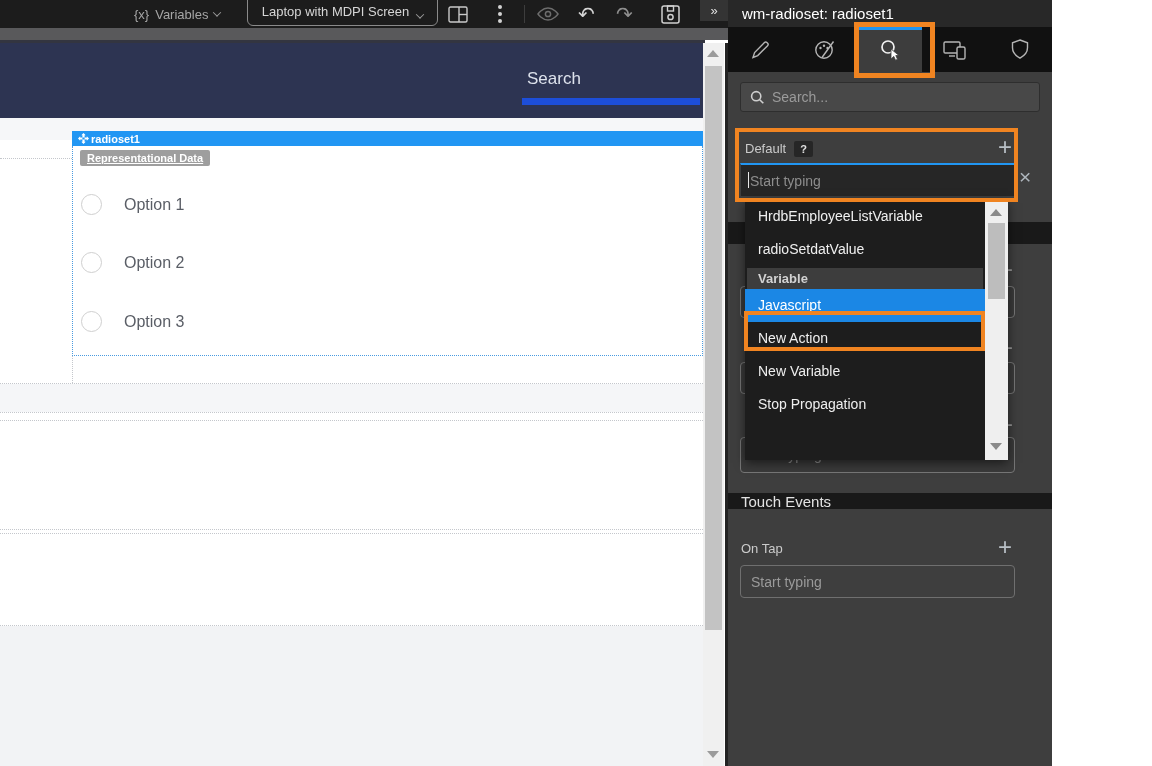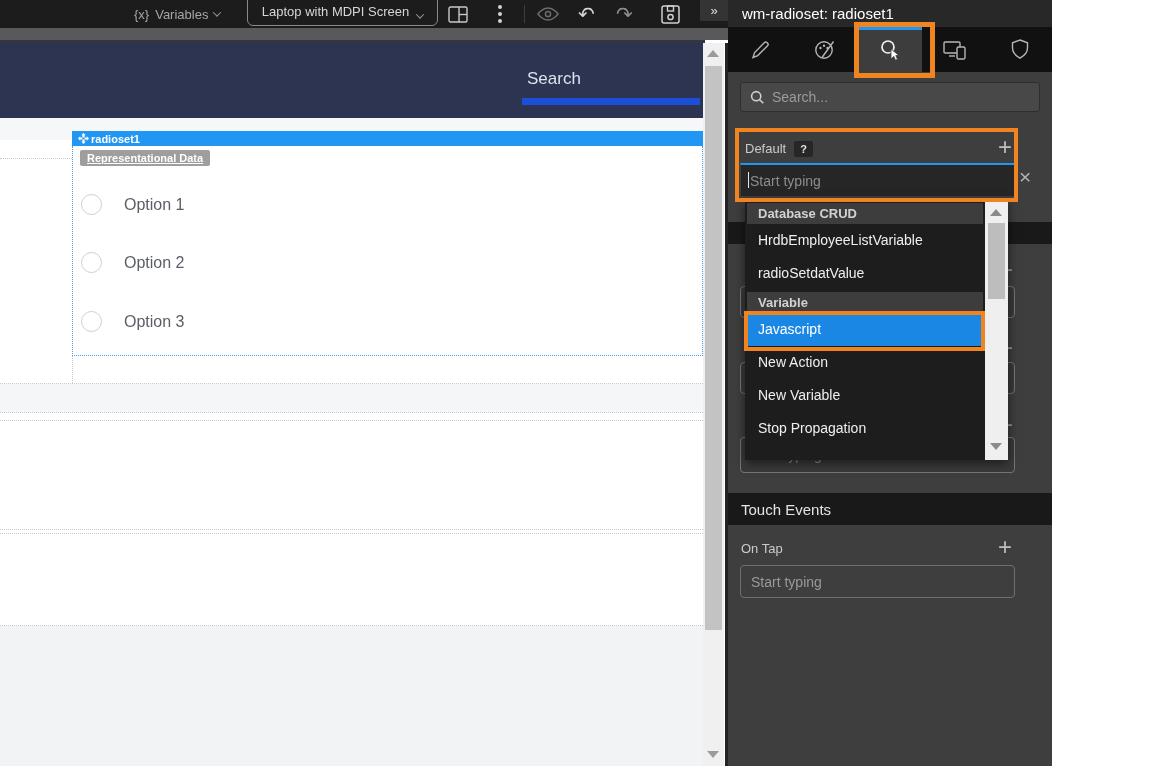--- a/index.html
+++ b/index.html
@@ -255,37 +255,36 @@
     <div class="ghost-input" style="top:286px; height:32px;"></div>
     <div class="plus-btn ghost-plus" style="left:267px; top:338px;">+</div>
     <div class="ghost-input" style="top:362px; height:32px;"></div>
     <div class="plus-btn ghost-plus" style="left:267px; top:415px;">+</div>
     <div class="ghost-input" style="top:437px; height:36px;">
       <span class="ghost-text">Start typing</span>
     </div>
 
     <div class="dropdown">
       <div class="dd-items">
-        <div class="dd-group">Database CRUD</div>
         <div class="dd-item">HrdbEmployeeListVariable</div>
         <div class="dd-item">radioSetdatValue</div>
         <div class="dd-group" style="margin-top:2px;">Variable</div>
         <div class="dd-item sel">Javascript</div>
         <div class="dd-item">New Action</div>
         <div class="dd-item">New Variable</div>
         <div class="dd-item">Stop Propagation</div>
       </div>
       <div class="dd-scroll">
         <div class="tri-up" style="position:absolute; left:5px; top:9px; border-bottom-color:#8a8a8a;"></div>
         <div class="dd-thumb"></div>
         <div class="tri-down" style="position:absolute; left:5px; top:243px; border-top-color:#8a8a8a;"></div>
       </div>
     </div>
 
-    <div class="section-strip" style="top:493px; height:32px; display:flex; align-items:center; padding-left:13px; font-size:15px; color:#e3e3e3;">
+    <div class="section-strip" style="top:493px; height:16px; display:flex; align-items:center; padding-left:13px; font-size:15px; color:#e3e3e3;">
       <span>Touch Events</span>
     </div>
     <div style="position:absolute; left:13px; top:541px;" class="evt-label">On Tap</div>
     <div class="plus-btn" style="left:266px; top:537px;">+</div>
     <input class="onTap-input" placeholder="Start typing" style="">
   </div>
 
   <div class="orange" style="left:854px; top:22px; width:81px; height:56px; border-width:5px;"></div>
   <div class="orange" style="left:735px; top:128px; width:283px; height:74px;"></div>
   <div class="orange" style="left:744px; top:311px; width:241px; height:40px;"></div>

